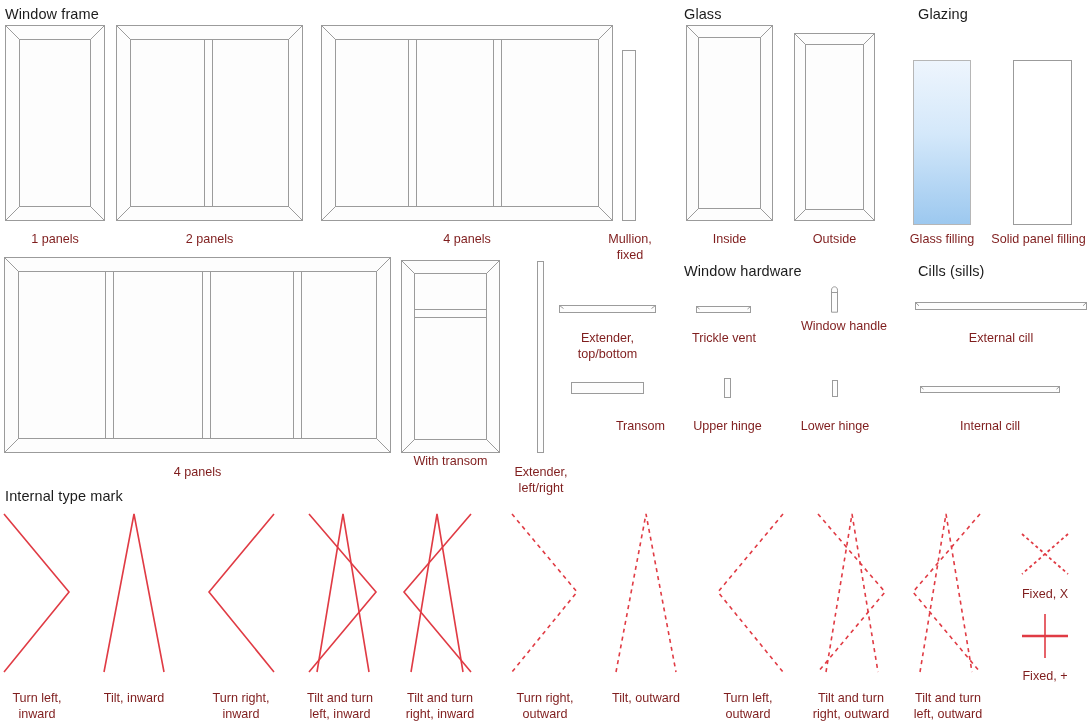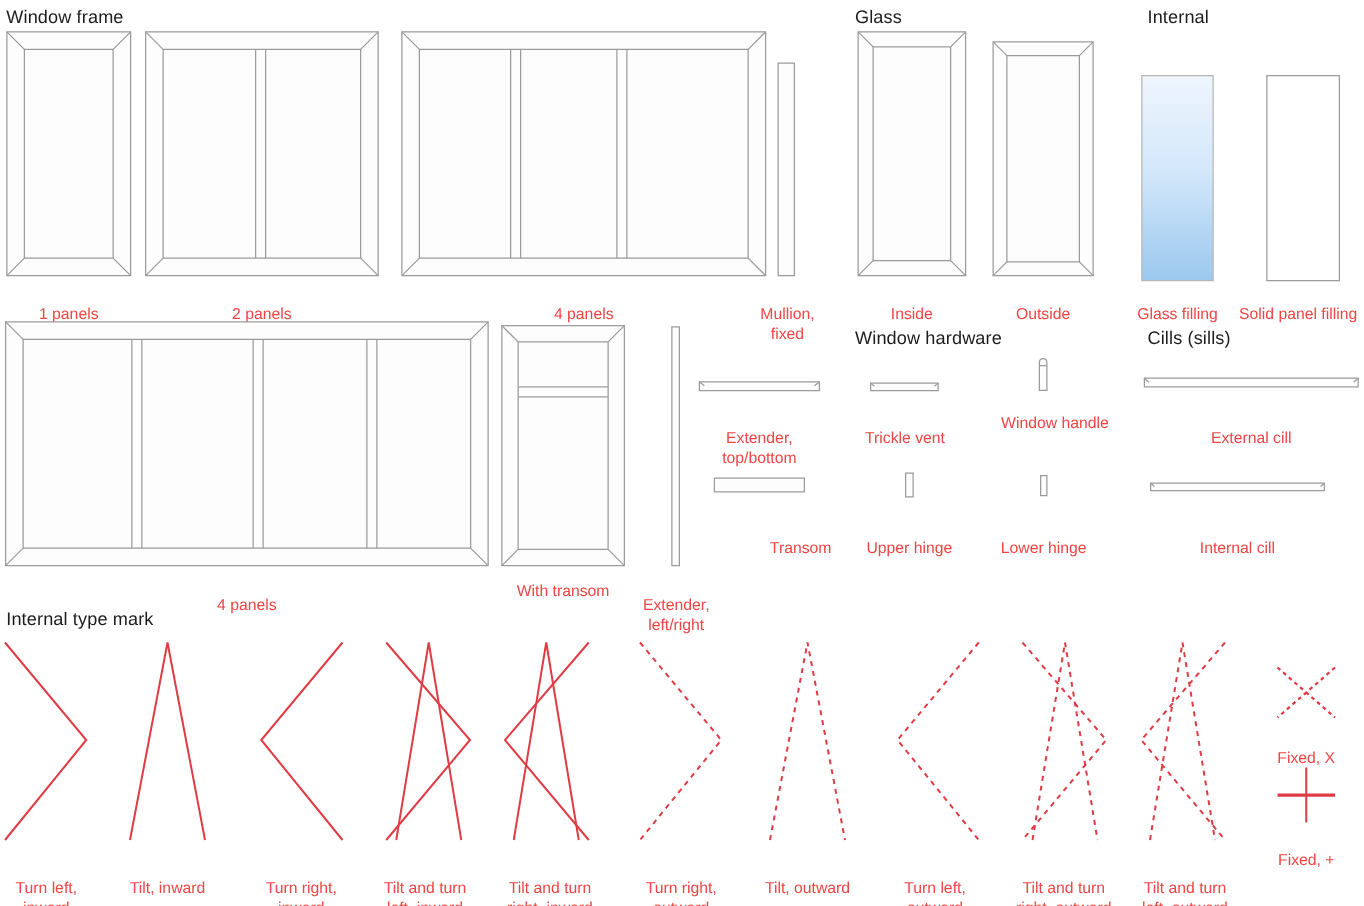--- a/index.html
+++ b/index.html
@@ -11,35 +11,34 @@
   .section-title{
     position:absolute;
     font-size:14.5px;
     color:#1c1c1c;
     letter-spacing:.1px;
     white-space:nowrap;
   }
   .cap{
     position:absolute;
     font-size:12.6px;
-    color:#ef4444;
+    color:#7f1d1d;
     text-align:center;
     line-height:16px;
     white-space:pre-line;
-    margin-top:12px;
   }
   svg{display:block;overflow:visible;}
   .shape{position:absolute;}
 </style>
 </head>
 <body>
 
 <div class="section-title" style="left:5px;top:6px;">Window frame</div>
 <div class="section-title" style="left:684px;top:6px;">Glass</div>
-<div class="section-title" style="left:918px;top:6px;">Internal</div>
+<div class="section-title" style="left:918px;top:6px;">Glazing</div>
 <div class="section-title" style="left:684px;top:263px;">Window hardware</div>
 <div class="section-title" style="left:918px;top:263px;">Cills (sills)</div>
 <div class="section-title" style="left:5px;top:488px;">Internal type mark</div>
 
 <div class="shape" style="left:5px;top:25px;">
   <svg width="100" height="196" viewBox="0 0 100 196">
     <g fill="#fdfdfd" stroke="#9b9b9b" stroke-width="1">
       <rect x="0.5" y="0.5" width="99" height="195"></rect>
       <rect x="14.5" y="14.5" width="71" height="167"></rect>
       <line x1="0.5" y1="0.5" x2="14.5" y2="14.5"></line>

